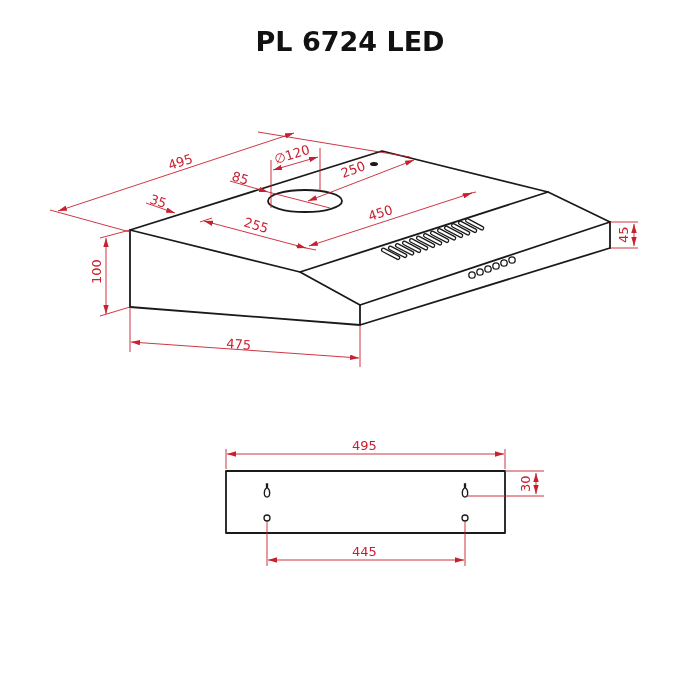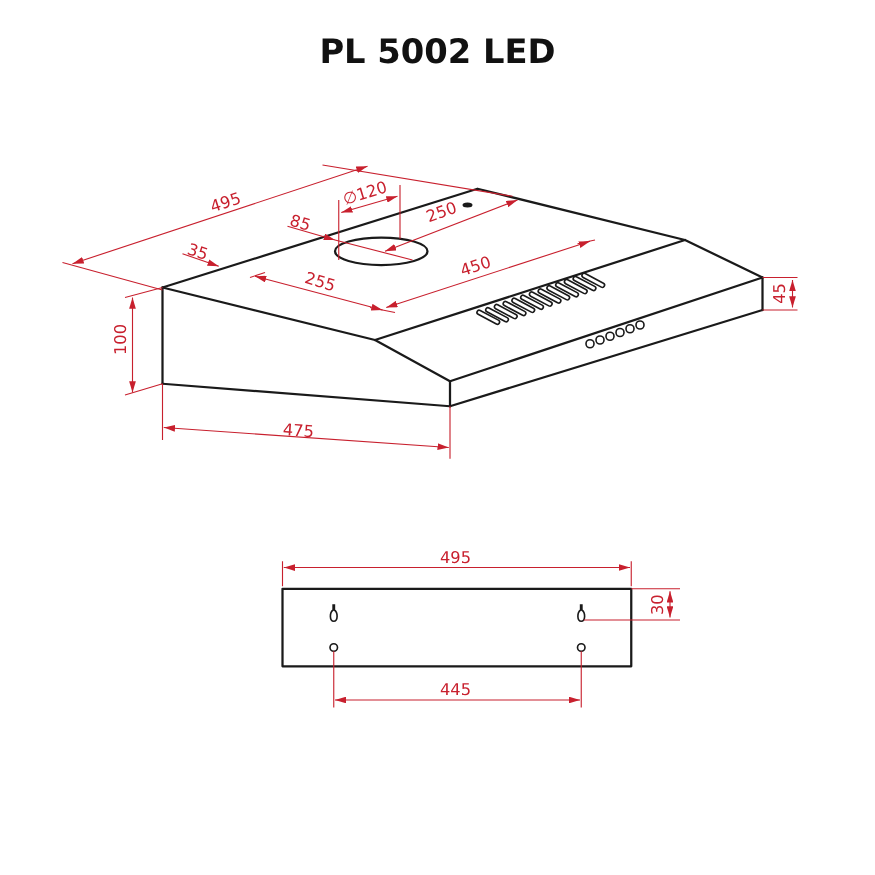--- a/index.html
+++ b/index.html
@@ -7,21 +7,21 @@
     .title { position: absolute; left: 0; top: 26px; width: 700px; text-align: center; font-family: "DejaVu Sans", sans-serif; font-weight: bold; font-size: 27px; color: #111111; letter-spacing: 0px; }
     svg { position: absolute; left: 0; top: 0; }
     .ol { stroke: #1a1a1a; stroke-width: 1.8; fill: none; stroke-linejoin: round; stroke-linecap: round; }
     .ol-thin { stroke: #1a1a1a; stroke-width: 1.3; fill: none; }
     .dim { stroke: #c8202e; stroke-width: 0.9; fill: none; }
     .dtxt { fill: #c8202e; font-family: "DejaVu Sans", sans-serif; font-size: 13px; }
   </style>
 </head>
 <body>
 
-<div class="title">PL 5002 LED</div>
+<div class="title">PL 6724 LED</div>
 
 <svg width="700" height="700" viewBox="0 0 700 700">
   <defs>
     <marker id="ah" viewBox="0 0 10 6" refX="10" refY="3" markerWidth="9" markerHeight="5.4" orient="auto-start-reverse" markerUnits="userSpaceOnUse">
       <path d="M0,0 L10,3 L0,6 Z" fill="#c8202e"></path>
     </marker>
   </defs>
 
   <g>
 

